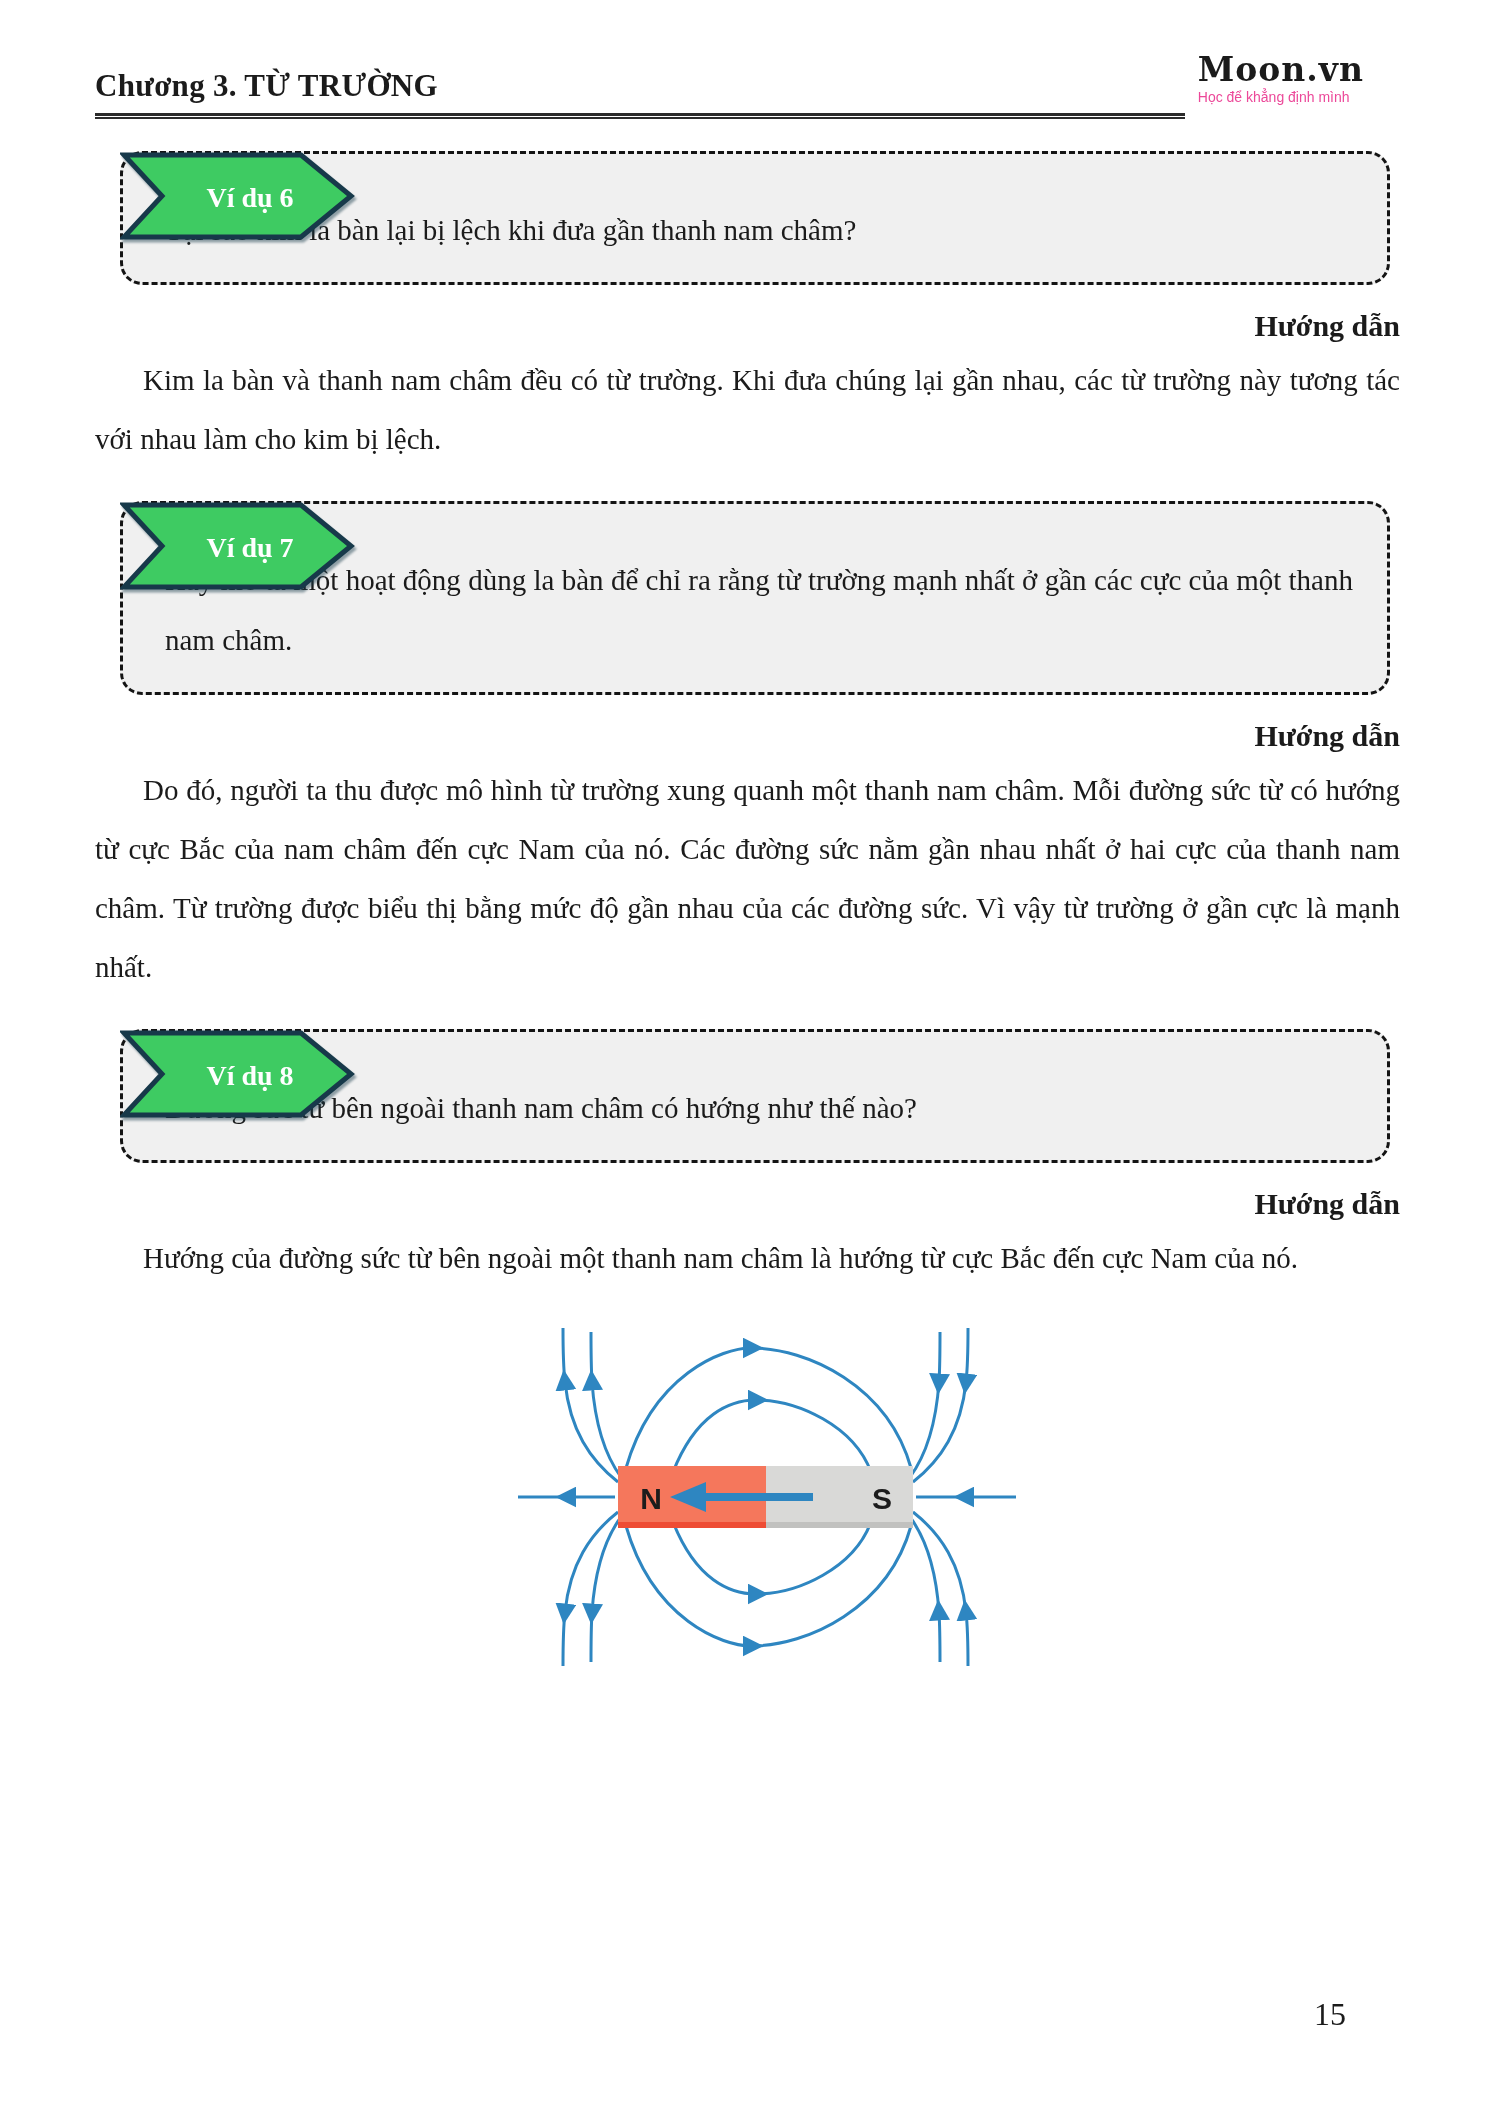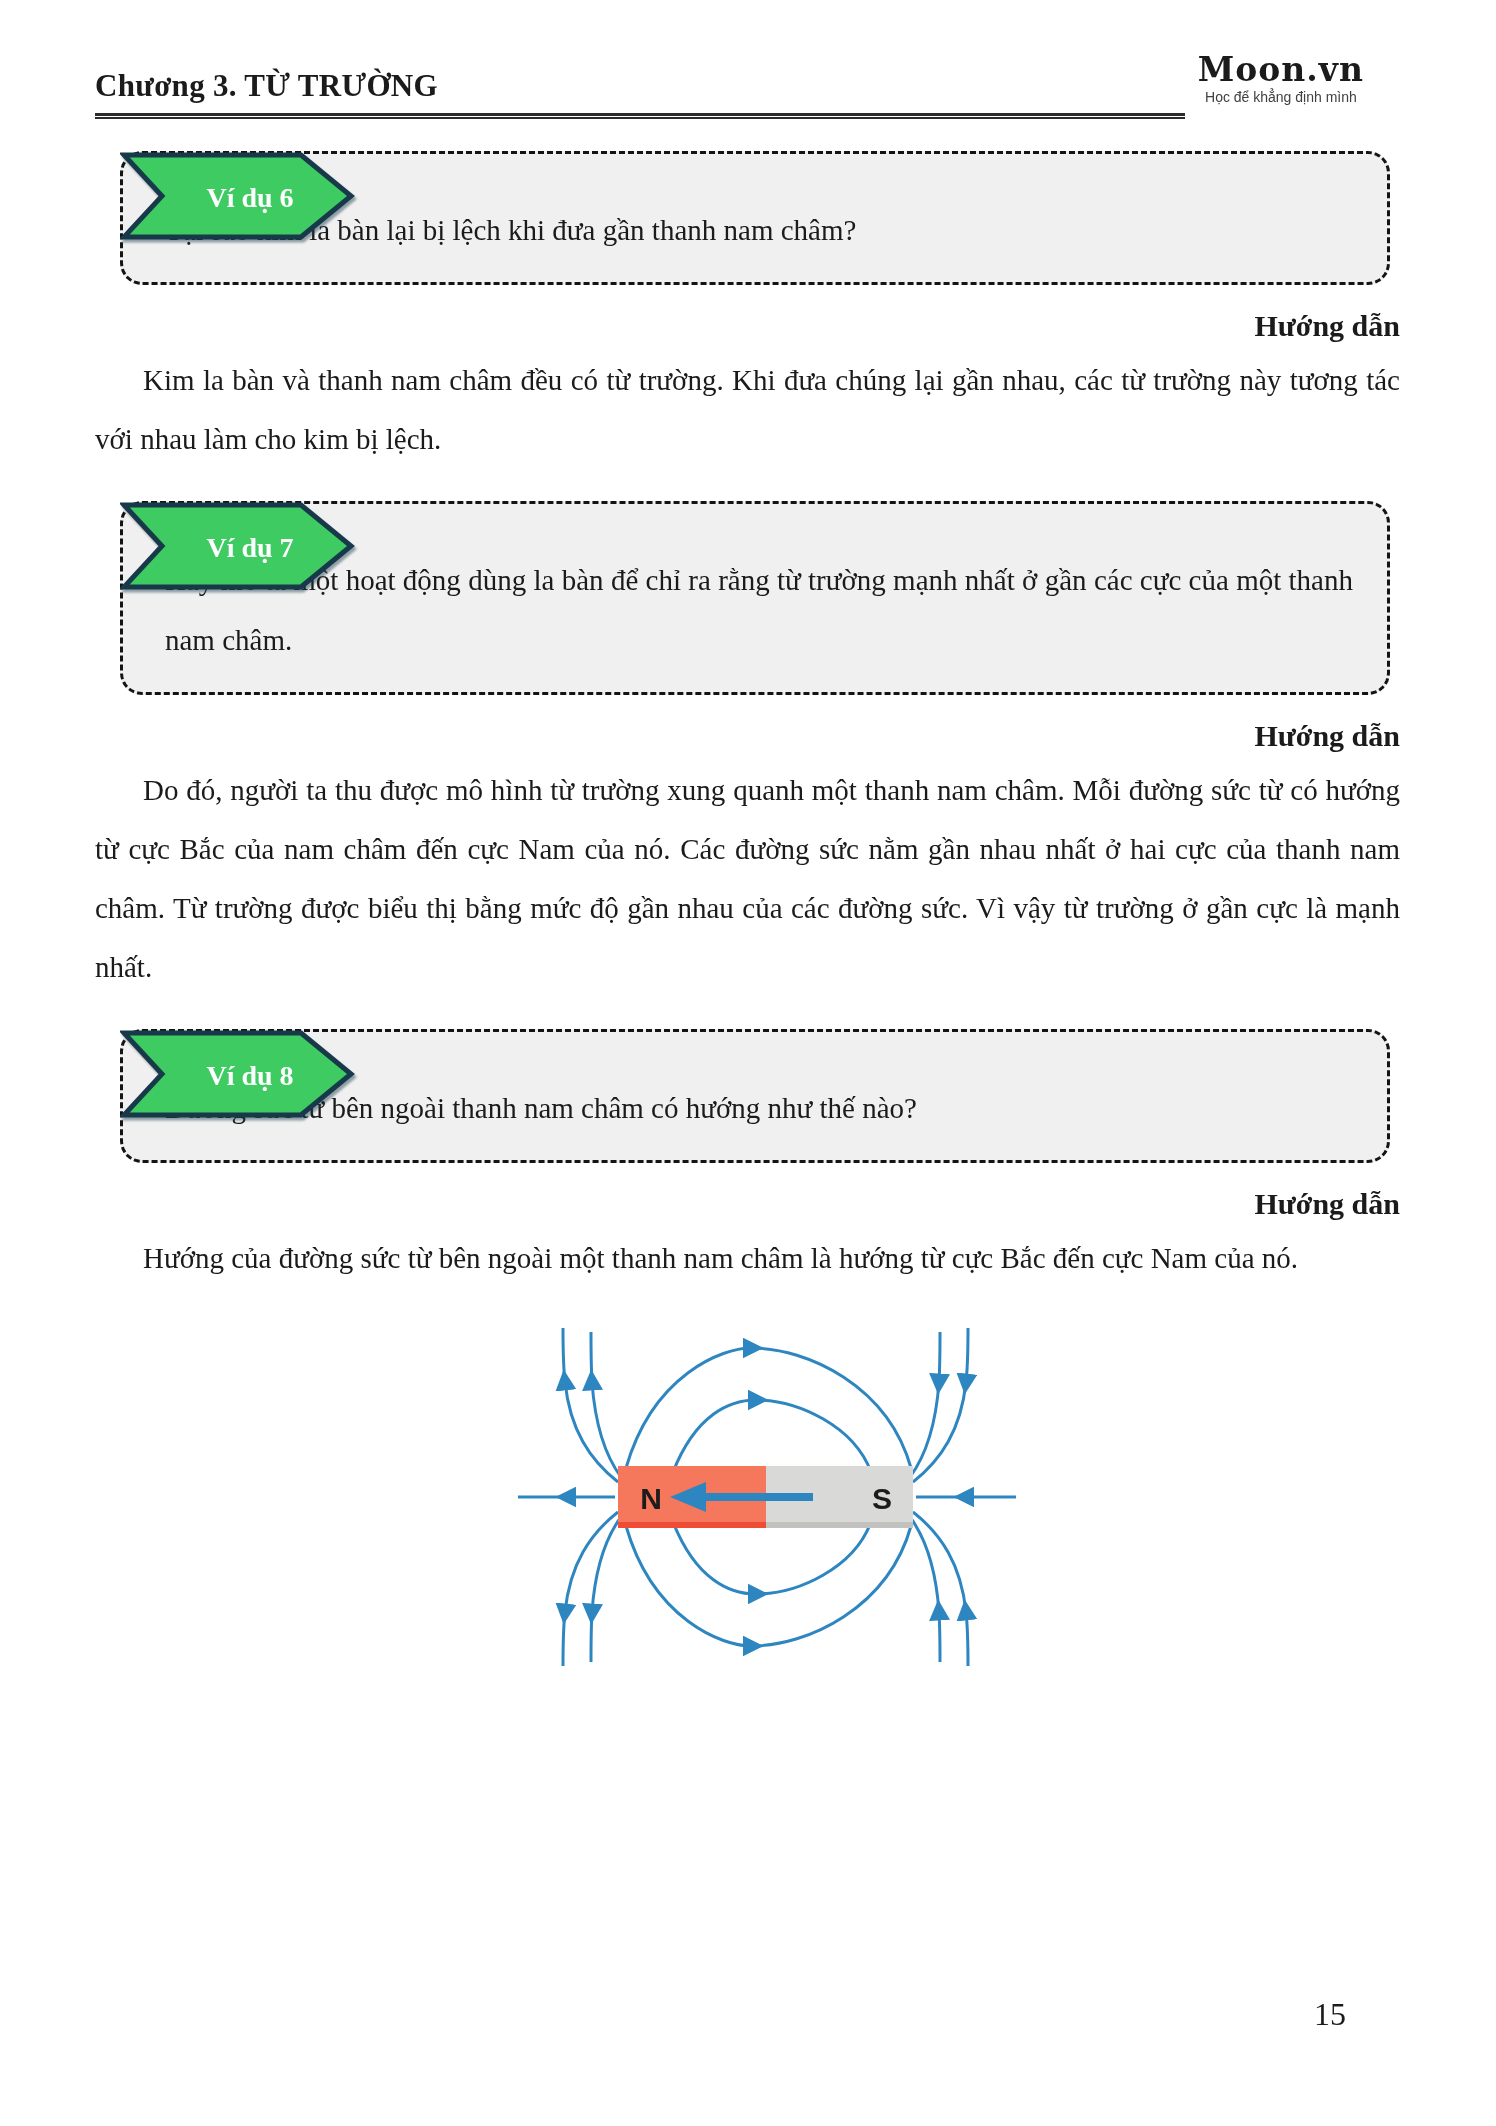--- a/index.html
+++ b/index.html
@@ -4,23 +4,23 @@
 <style>
   * { margin:0; padding:0; box-sizing:border-box; }
   html,body { background:#ffffff; }
   .page {
     width:1496px; height:2126px; position:relative; background:#ffffff;
     padding:50px 96px 0 95px; overflow:hidden;
     font-family:"Liberation Serif", serif; color:#1b1b1b;
   }
   header { display:flex; justify-content:space-between; align-items:flex-start; }
   .chapter-title { font-size:31px; font-weight:bold; letter-spacing:.3px; padding-top:18px; }
-  .logo-block { text-align:center; padding-right:36px; }
+  .logo-block { text-align:left; padding-right:36px; }
   .logo-text { font-family:"DejaVu Serif", serif; font-weight:bold; font-size:33px; letter-spacing:1px; }
-  .logo-tagline { font-family:"Liberation Sans", sans-serif; font-size:14px; color:#404040; margin-top:0px; }
+  .logo-tagline { font-family:"Liberation Sans", sans-serif; font-size:14px; color:#ec4899; margin-top:0px; }
   .header-rule { width:1090px; height:6px; margin-top:8px;
     border-top:3px solid #2b2b2b; border-bottom:2px solid #2b2b2b; }
 
   .example { position:relative; margin-top:32px; }
   .pennant { position:absolute; left:25px; top:0; width:235px; height:90px; z-index:2;
     filter:drop-shadow(2px 3px 1px rgba(23,57,74,.45)); }
   .pennant text { font-family:"Liberation Serif", serif; font-weight:bold; }
 
   .question-box {
     margin:28px 10px 0 25px; background:#f0f0f0;

